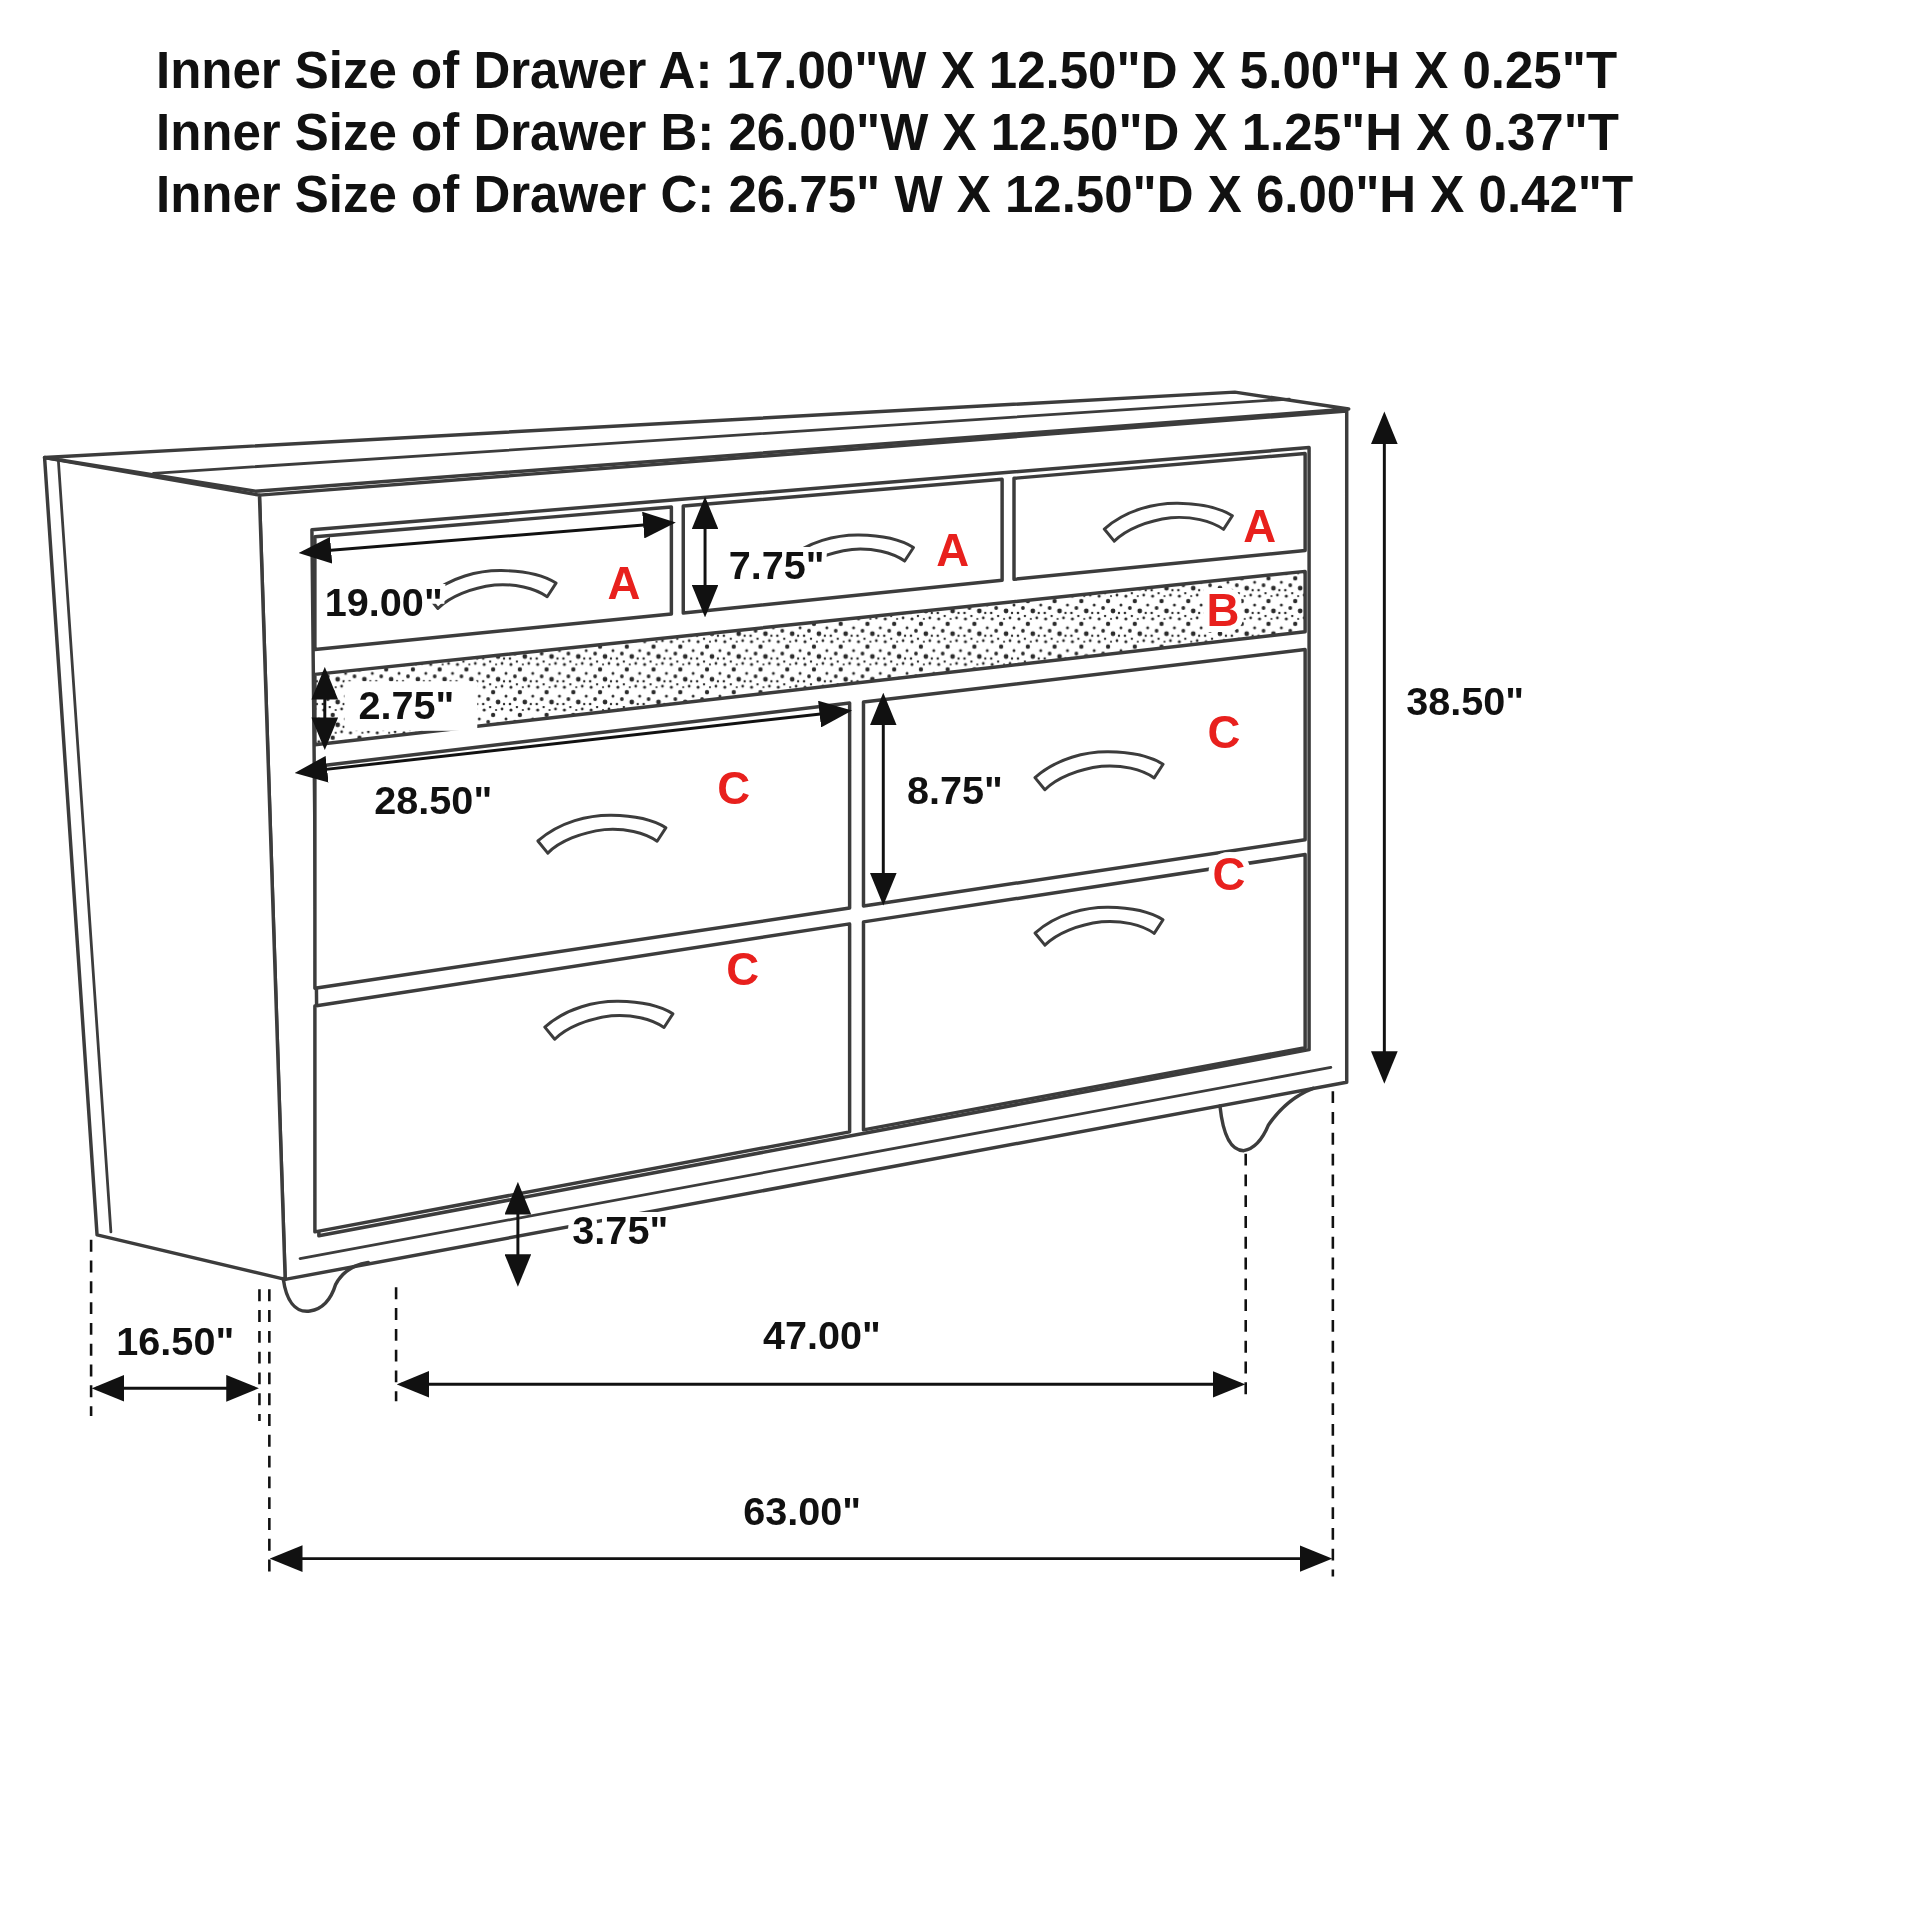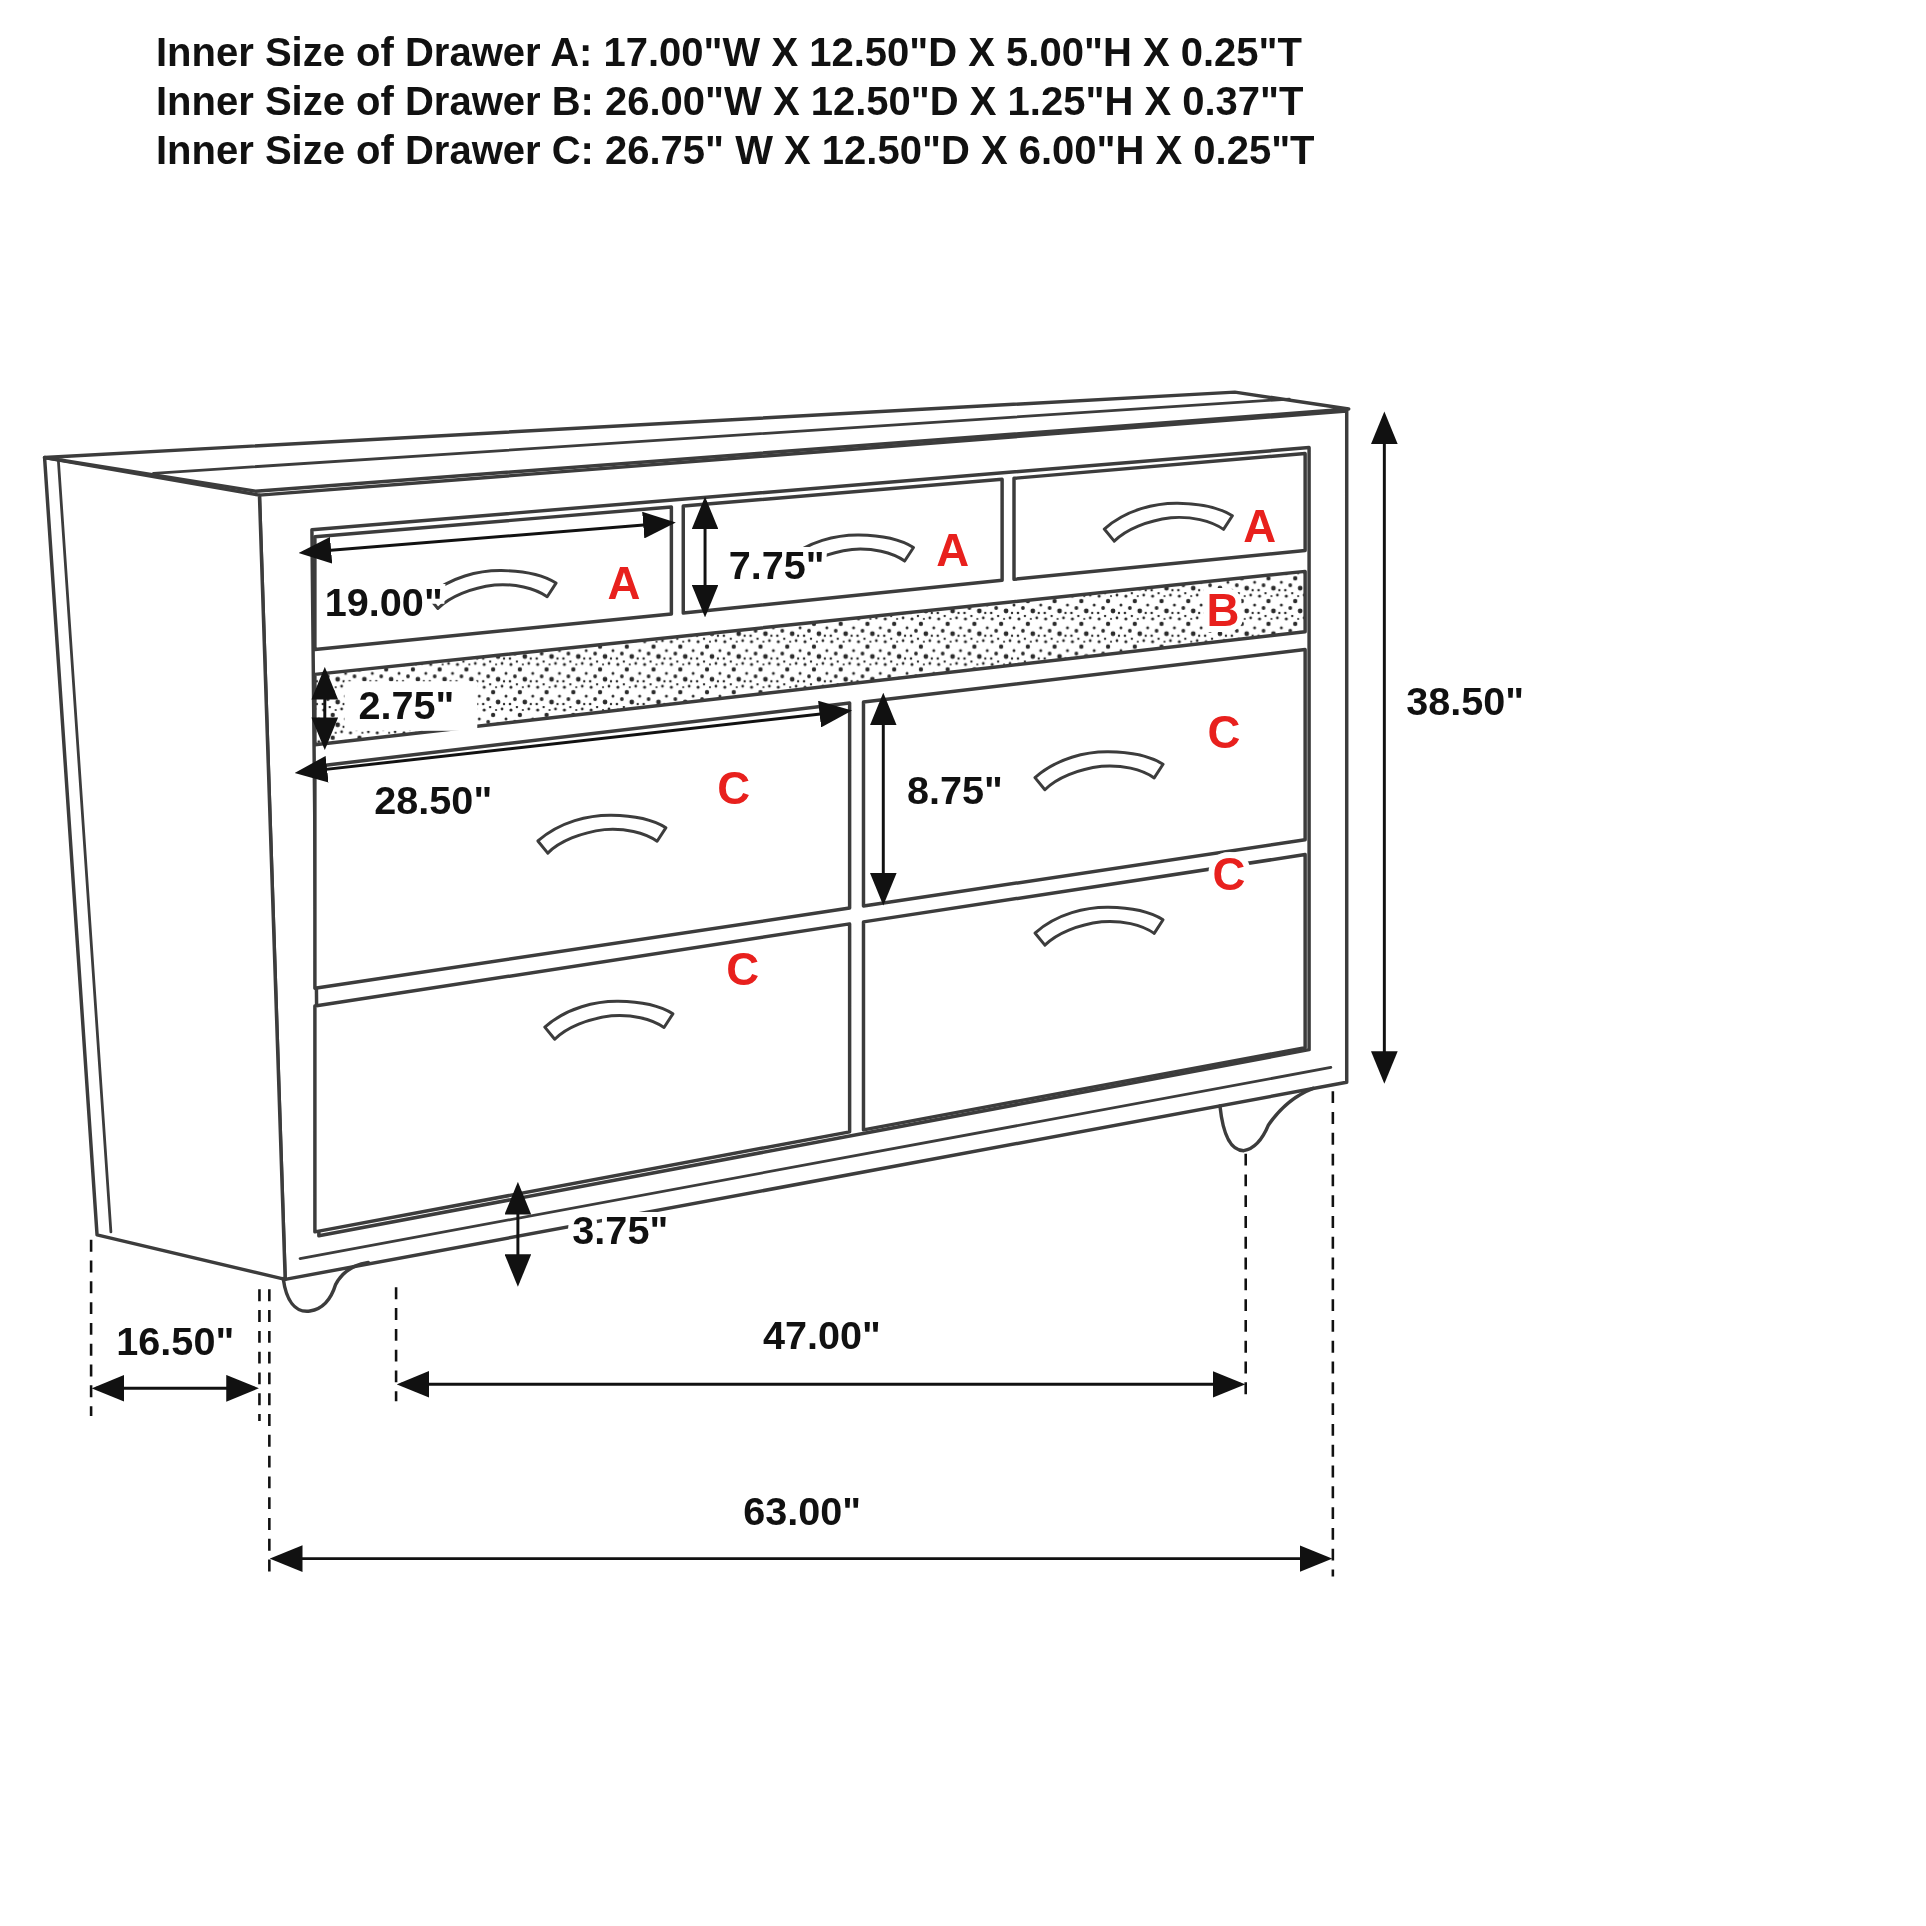--- a/index.html
+++ b/index.html
@@ -10,22 +10,22 @@
   }
   html,body{margin:0;padding:0;background:#fff;}
   .page{
     position:relative;
     width:1927px;height:1927px;
     background:var(--background);
     overflow:hidden;
     font-family:"Liberation Sans",sans-serif;
   }
   .header{
-    position:absolute;left:156px;top:28px;
-    font-weight:bold;font-size:40px;line-height:1.22;
+    position:absolute;left:156px;top:40px;
+    font-weight:bold;font-size:51px;line-height:1.22;
     color:var(--text);white-space:nowrap;
   }
   svg{position:absolute;left:0;top:0;}
   .ln{stroke:var(--line);fill:#ffffff;stroke-width:3.5;stroke-linejoin:round;}
   .thin{stroke:var(--line);fill:none;stroke-width:2.8;stroke-linecap:round;}
   .ln-open{stroke:var(--line);fill:none;stroke-width:3.5;stroke-linecap:round;}
   .speck{stroke:var(--line);stroke-width:3.5;stroke-linejoin:round;}
   .dim{stroke:var(--text);stroke-width:3;fill:none;}
   .dash{stroke:var(--text);stroke-width:2.6;stroke-dasharray:12 9;fill:none;}
   .dim-t{fill:var(--text);font:bold 40px "Liberation Sans",sans-serif;paint-order:stroke;stroke:#ffffff;stroke-width:10;}
@@ -34,21 +34,21 @@
   #ah path{fill:var(--text);}
 </style>
 </head>
 <body>
 
 <div class="page">
 
   <div class="header">
     <div>Inner Size of Drawer A: 17.00"W X 12.50"D X 5.00"H X 0.25"T</div>
     <div>Inner Size of Drawer B: 26.00"W X 12.50"D X 1.25"H X 0.37"T</div>
-    <div>Inner Size of Drawer C: 26.75" W X 12.50"D X 6.00"H X 0.25"T</div>
+    <div>Inner Size of Drawer C: 26.75" W X 12.50"D X 6.00"H X 0.42"T</div>
   </div>
 
   <svg width="1927" height="1927" viewBox="0 0 1946 1946">
     <defs>
       <marker id="ah" markerWidth="11" markerHeight="9" refX="9.5" refY="4.5" orient="auto-start-reverse">
         <path d="M0,0 L11,4.5 L0,9 Z"></path>
       </marker>
       <pattern id="speck" width="27" height="23" patternUnits="userSpaceOnUse">
         <rect width="27" height="23" fill="#ffffff"></rect>
         <g fill="#2b2b2b">

